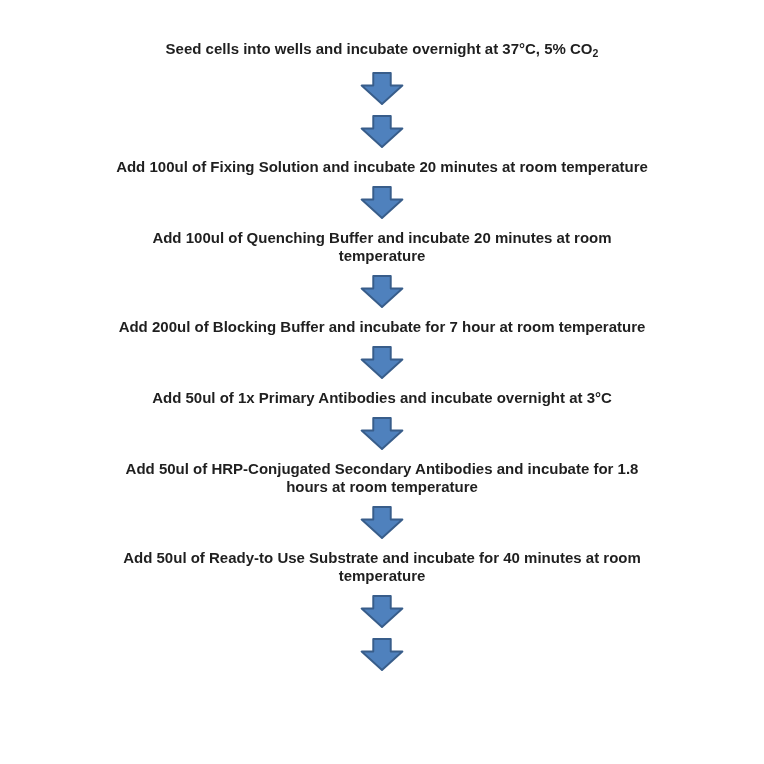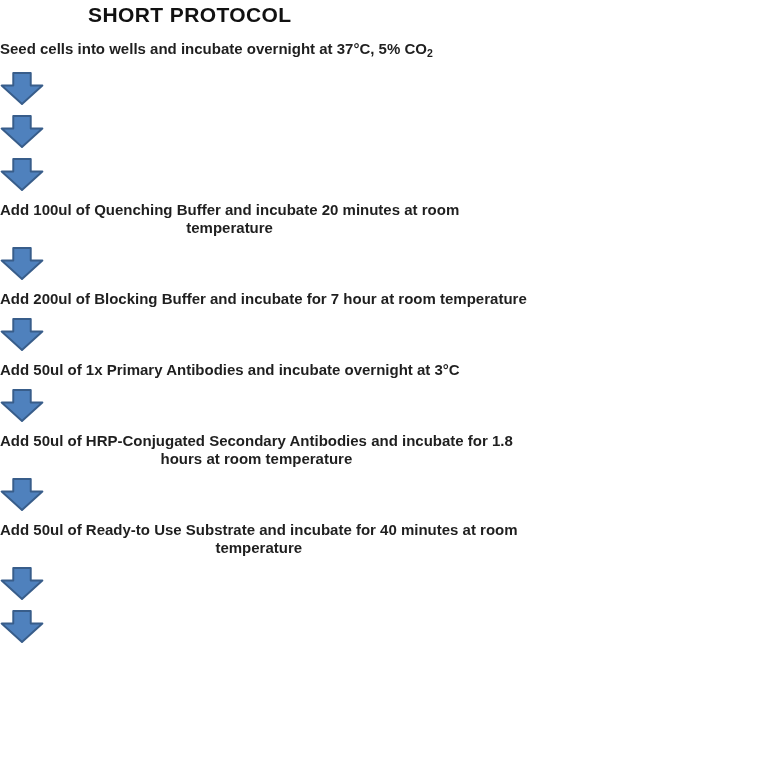--- a/index.html
+++ b/index.html
@@ -24,21 +24,21 @@
     color: #111111;
     letter-spacing: 0.4px;
   }
   .flow {
     position: absolute;
     top: 40px;
     left: 0;
     width: 764px;
     display: flex;
     flex-direction: column;
-    align-items: flex-start;
+    align-items: center;
     gap: 10px;
   }
   .step {
     text-align: center;
     font-size: 15px;
     font-weight: bold;
     color: #1f1f1f;
     line-height: 18px;
     max-width: 640px;
   }
@@ -50,31 +50,33 @@
     width: 44px;
     height: 33px;
     flex: 0 0 auto;
     display: block;
   }
 </style>
 </head>
 <body>
 
 <div class="page">
-  <div class="title">SHORT PROTOCOL</div>
   <div class="flow" id="flow">
       <div class="step">
         <div>Seed cells into wells and incubate overnight at 37°C, 5% CO<sub>2</sub></div>
       </div>
       <svg viewBox="0 0 44 34" class="arrow">
         <path d="M 13 1 L 31 1 L 31 14 L 43 14 L 22 33 L 1 14 L 13 14 Z" fill="#4F81BD" stroke="#385D8A" stroke-width="2" stroke-linejoin="round"></path>
       </svg>
       <svg viewBox="0 0 44 34" class="arrow">
         <path d="M 13 1 L 31 1 L 31 14 L 43 14 L 22 33 L 1 14 L 13 14 Z" fill="#4F81BD" stroke="#385D8A" stroke-width="2" stroke-linejoin="round"></path>
       </svg>
+      <div class="step">
+        <div>Add 100ul of Fixing Solution and incubate 20 minutes at room temperature</div>
+      </div>
       <svg viewBox="0 0 44 34" class="arrow">
         <path d="M 13 1 L 31 1 L 31 14 L 43 14 L 22 33 L 1 14 L 13 14 Z" fill="#4F81BD" stroke="#385D8A" stroke-width="2" stroke-linejoin="round"></path>
       </svg>
       <div class="step">
         <div>Add 100ul of Quenching Buffer and incubate 20 minutes at room</div>
         <div>temperature</div>
       </div>
       <svg viewBox="0 0 44 34" class="arrow">
         <path d="M 13 1 L 31 1 L 31 14 L 43 14 L 22 33 L 1 14 L 13 14 Z" fill="#4F81BD" stroke="#385D8A" stroke-width="2" stroke-linejoin="round"></path>
       </svg>

